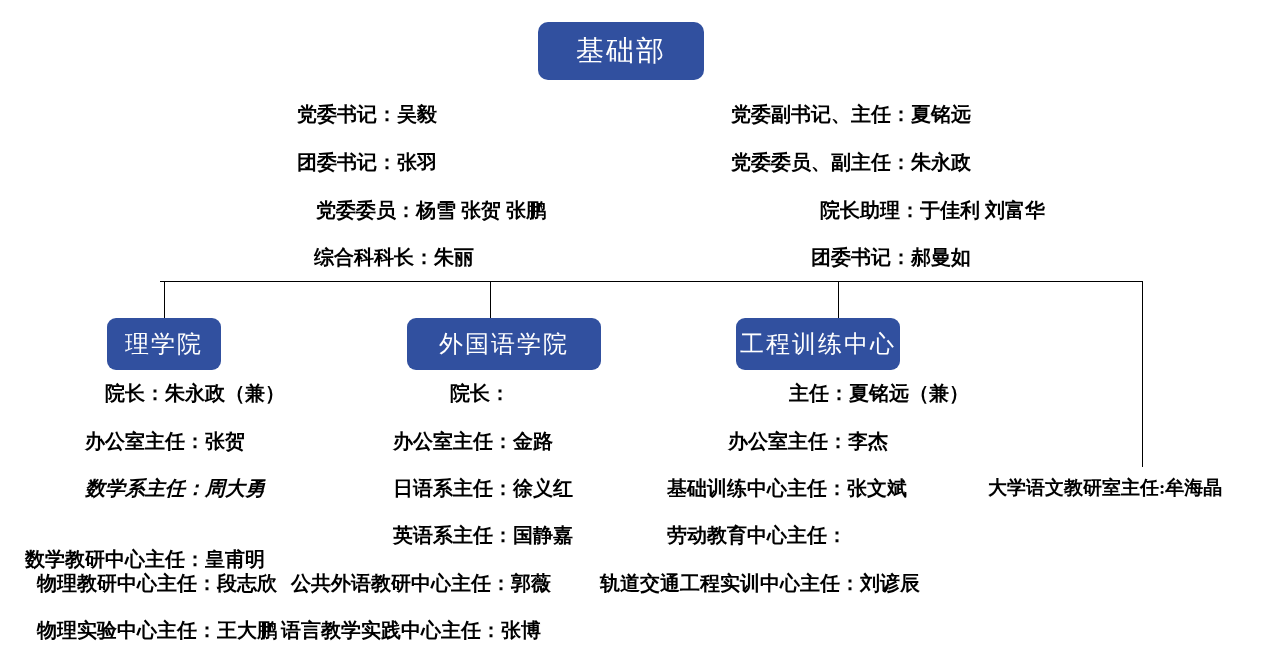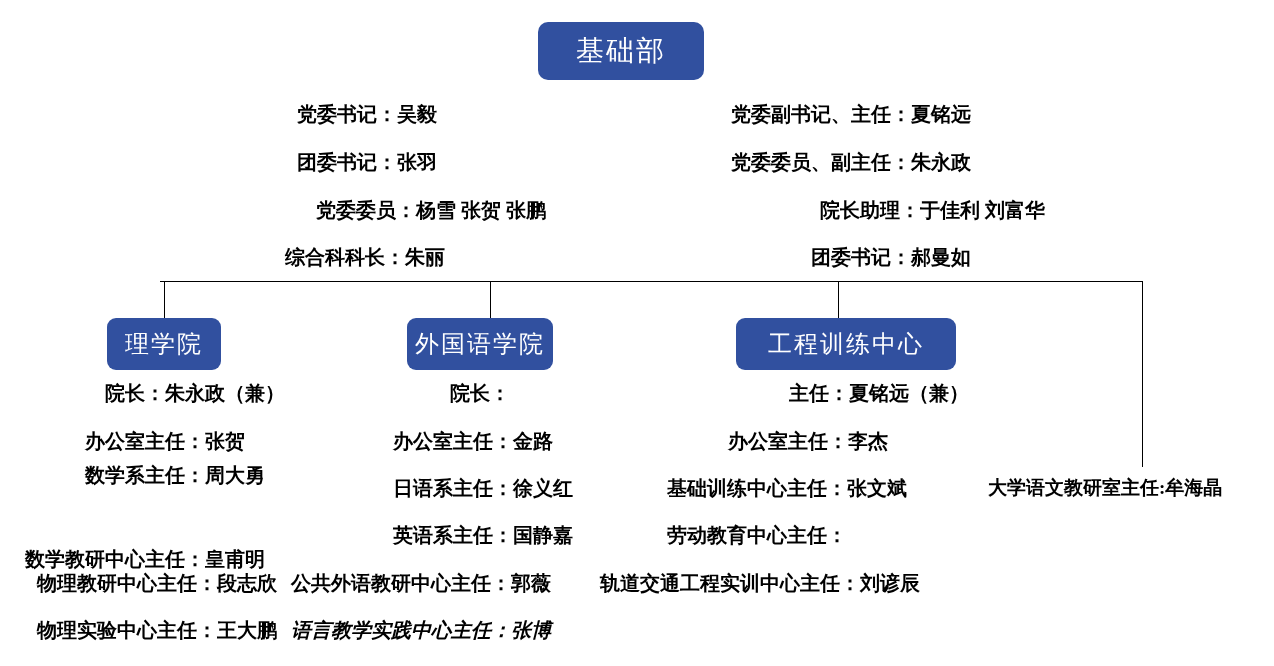--- a/index.html
+++ b/index.html
@@ -43,29 +43,29 @@
   .node-box.dept-sci {
     left: 107px;
     top: 318px;
     width: 114px;
     height: 52px;
     font-size: 24px;
   }
   .node-box.dept-for {
     left: 407px;
     top: 318px;
-    width: 146px;
+    width: 194px;
     height: 52px;
     font-size: 24px;
     font-family: Liberation Mono, monospace;
   }
   .node-box.dept-eng {
     left: 736px;
     top: 318px;
-    width: 220px;
+    width: 164px;
     height: 52px;
     font-size: 24px;
   }
 
   
   .line {
     position: absolute;
     background: #000000;
   }
   .line.h {
@@ -104,50 +104,50 @@
 </head>
 <body>
 
 <div id="chart-root">
 
   <div class="node-box root">基础部</div>
 
   <div class="row off-left" style="left:0px; top:104px; width:437px;">党委书记：吴毅</div>
   <div class="row off-left" style="left:0px; top:152px; width:437px;">团委书记：张羽</div>
   <div class="row off-left" style="left:0px; top:200px; width:546px;">党委委员：杨雪  张贺  张鹏</div>
-  <div class="row off-left" style="left:8px; top:247px; width:437px;">综合科科长：朱丽</div>
+  <div class="row off-left" style="left:0px; top:247px; width:437px;padding-left:37px;">综合科科长：朱丽</div>
 
   <div class="row off-right" style="left:560px; top:104px; width:411px;">党委副书记、主任：夏铭远</div>
   <div class="row off-right" style="left:560px; top:152px; width:411px;">党委委员、副主任：朱永政</div>
   <div class="row off-right" style="left:560px; top:200px; width:485px;">院长助理：于佳利  刘富华</div>
   <div class="row off-right" style="left:560px; top:247px; width:411px;">团委书记：郝曼如</div>
 
   <div class="line h bus"></div>
   <div class="line v drop-sci"></div>
   <div class="line v drop-for"></div>
   <div class="line v drop-eng"></div>
   <div class="line v drop-lit"></div>
 
   <div class="node-box dept-sci">理学院</div>
   <div class="node-box dept-for">外国语学院</div>
   <div class="node-box dept-eng">工程训练中心</div>
 
   <div class="row rightaligned" style="left:0px; top:383px; width:285px;">院长：朱永政（兼）</div>
   <div class="row rightaligned" style="left:0px; top:431px; width:245px;">办公室主任：张贺</div>
-  <div class="row rightaligned" style="left:0px; top:465px; width:265px;">数学系主任：周大勇</div>
+  <div class="row rightaligned" style="left:0px; top:478px; width:265px;font-style:italic;">数学系主任：周大勇</div>
   <div class="row rightaligned" style="left:0px; top:525px; width:265px;margin-top:24px;">数学教研中心主任：皇甫明</div>
   <div class="row rightaligned" style="left:0px; top:573px; width:277px;">物理教研中心主任：段志欣</div>
   <div class="row rightaligned" style="left:0px; top:620px; width:277px;">物理实验中心主任：王大鹏</div>
 
   <div class="row" style="left:450px; top:383px;">院长：</div>
   <div class="row" style="left:393px; top:431px;">办公室主任：金路</div>
   <div class="row" style="left:393px; top:478px;">日语系主任：徐义红</div>
   <div class="row" style="left:393px; top:525px;">英语系主任：国静嘉</div>
   <div class="row" style="left:291px; top:573px;">公共外语教研中心主任：郭薇</div>
-  <div class="row" style="left:291px; top:620px;font-style:italic;">语言教学实践中心主任：张博</div>
+  <div class="row" style="left:281px; top:620px;">语言教学实践中心主任：张博</div>
 
   <div class="row" style="left:789px; top:383px;">主任：夏铭远（兼）</div>
   <div class="row" style="left:728px; top:431px;">办公室主任：李杰</div>
   <div class="row" style="left:667px; top:478px;">基础训练中心主任：张文斌</div>
   <div class="row" style="left:667px; top:525px;">劳动教育中心主任：</div>
   <div class="row" style="left:585px; top:573px;margin-left:15px;">轨道交通工程实训中心主任：刘谚辰</div>
 
   <div class="row" style="left:988px; top:478px; font-size:19px;font-family:Liberation Serif, serif;">大学语文教研室主任:牟海晶</div>
 
 </div>

